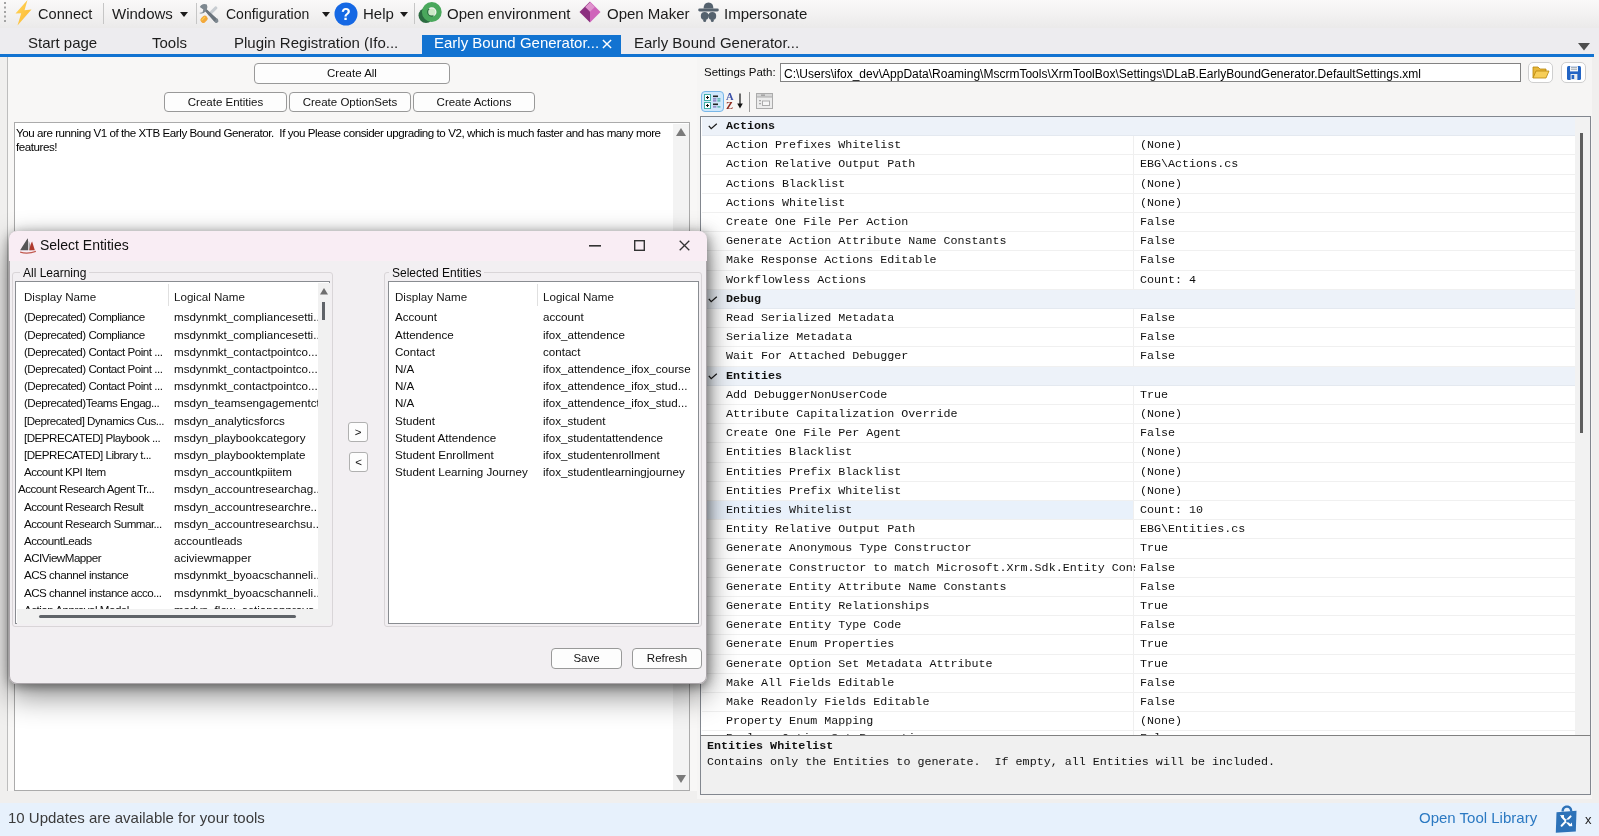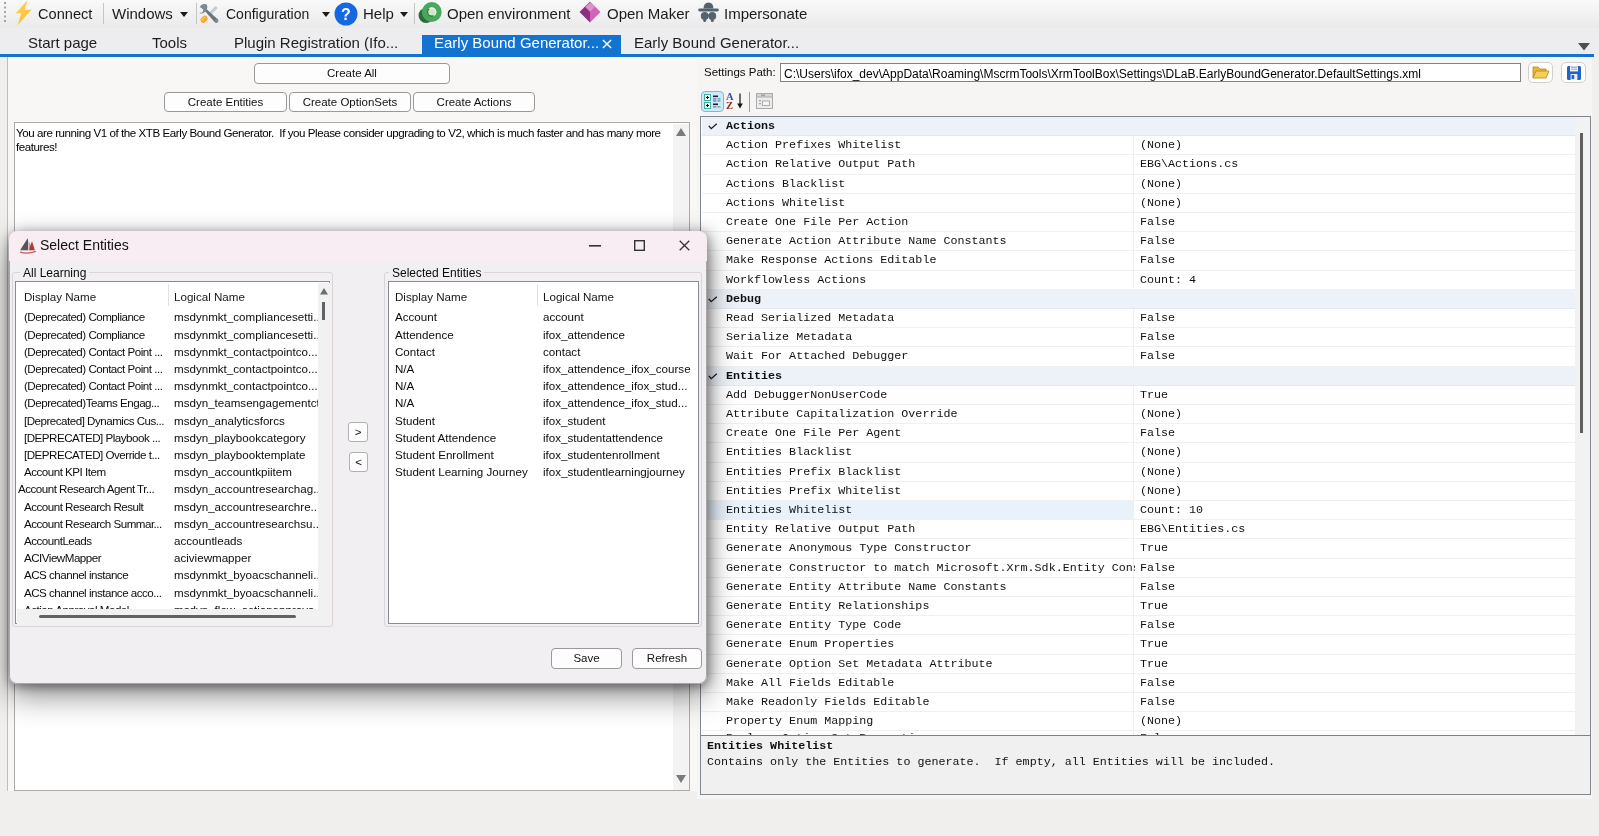--- a/index.html
+++ b/index.html
@@ -377,20 +377,36 @@
       <span class="nm" style="line-height:14.5px">Replace Option Set Properties</span>
         <span class="vl" style="line-height:14.5px">False</span>
       </div>
     <div class="abs" style="left:874px;top:0;width:15px;height:618px;background:#f2f2f2"></div>
     <div class="abs" style="left:879px;top:16px;width:3px;height:300px;background:#5f5f5f"></div>
   </div>
   <div id="pdesc">
     <span class="abs" style="left:6px;top:3px;font-weight:bold">Entities Whitelist</span>
     <span class="abs" style="left:6px;top:19px">Contains only the Entities to generate.&nbsp; If empty, all Entities will be included.</span>
   </div>
+  <div id="statusbar">
+    <span class="abs" style="left:8px;top:0;height:33px;line-height:29px;font-size:15px;color:#3b3b3b">10 Updates are available for your tools</span>
+    <span class="abs" style="left:1419px;top:0;height:33px;line-height:29px;font-size:15px;color:#2b79c2">Open Tool Library</span>
+    <svg class="abs" style="left:1553px;top:1px" width="26" height="30" viewBox="0 0 26 30">
+      <path d="M14 1.5 C10.5 1.5 8.5 4 8.5 7.5 L10.8 7.5 C10.8 5.3 11.9 3.8 14 3.8 C16 3.8 17.1 5.3 17.1 7.5 L19.4 7.5 C19.4 4 17.5 1.5 14 1.5 Z" fill="#2d72b8"></path>
+      <path d="M3.5 8.2 L23.5 6.8 L22.8 27.5 L2.8 28.8 Z" fill="#2d72b8"></path>
+      <g stroke="#fff" stroke-width="2" stroke-linecap="round">
+        <path d="M8.6 21.8 L17.6 12.4"></path>
+        <path d="M9 12.8 L17 21.2"></path>
+      </g>
+      <path d="M6.8 11.2 L11 11 L10.8 15.2 Z" fill="#fff"></path>
+      <path d="M18.8 18.4 L15.6 22 L19.3 22.3 Z" fill="#fff"></path>
+      <path d="M13.2 15.6 L16.2 15.6 L16.2 18.4 L13.2 18.4 Z" fill="#2d72b8"></path>
+    </svg>
+    <span class="abs" style="left:1585px;top:0;height:33px;line-height:33px;font-size:13px;color:#222">x</span>
+  </div>
   <div id="dialog">
     <div id="dtitle">
       <svg class="abs" style="left:9px;top:5px" width="20" height="19" viewBox="0 0 19 18">
         <path d="M2 13.5 C5 8.5 8 3.5 9.5 2 L9.5 13.5 Z" fill="#565656"></path>
         <path d="M10 13.5 L10 4.5 C11 6 12.3 9.5 12.8 13.5 Z" fill="#a8a8a8"></path>
         <path d="M10.8 13.5 C11.6 8.5 12.8 6 13.4 5.3 L16 13.5 Z" fill="#b03a2e"></path>
         <path d="M2 14.8 Q9.5 17 17 14 L17 15.2 Q9.5 18.2 2 16 Z" fill="#c0584e"></path>
       </svg>
       <span class="abs" style="left:31px;top:6px;font-size:14px;color:#101010">Select Entities</span>
       <svg class="abs" style="left:580px;top:14px" width="12" height="2" viewBox="0 0 12 2">
@@ -436,21 +452,21 @@
           </div>
       <div class="abs" style="top:129.6px;left:0;width:302px;height:17.2px;line-height:17.2px">
             <span class="lv-r" style="left:8px;width:144px;overflow:hidden;letter-spacing:-0.5px">[Deprecated] Dynamics Cus...</span>
             <span class="lv-r" style="left:158px">msdyn_analyticsforcs</span>
           </div>
       <div class="abs" style="top:146.8px;left:0;width:302px;height:17.2px;line-height:17.2px">
             <span class="lv-r" style="left:8px;width:144px;overflow:hidden;letter-spacing:-0.5px">[DEPRECATED] Playbook ...</span>
             <span class="lv-r" style="left:158px">msdyn_playbookcategory</span>
           </div>
       <div class="abs" style="top:164.0px;left:0;width:302px;height:17.2px;line-height:17.2px">
-            <span class="lv-r" style="left:8px;width:144px;overflow:hidden;letter-spacing:-0.5px">[DEPRECATED] Override t...</span>
+            <span class="lv-r" style="left:8px;width:144px;overflow:hidden;letter-spacing:-0.5px">[DEPRECATED] Library t...</span>
             <span class="lv-r" style="left:158px">msdyn_playbooktemplate</span>
           </div>
       <div class="abs" style="top:181.2px;left:0;width:302px;height:17.2px;line-height:17.2px">
             <span class="lv-r" style="left:8px;width:144px;overflow:hidden;letter-spacing:-0.5px">Account KPI Item</span>
             <span class="lv-r" style="left:158px">msdyn_accountkpiitem</span>
           </div>
       <div class="abs" style="top:198.4px;left:0;width:302px;height:17.2px;line-height:17.2px">
             <span class="lv-r" style="left:2px;width:144px;overflow:hidden;letter-spacing:-0.5px">Account Research Agent Tr...</span>
             <span class="lv-r" style="left:158px">msdyn_accountresearchag...</span>
           </div>

